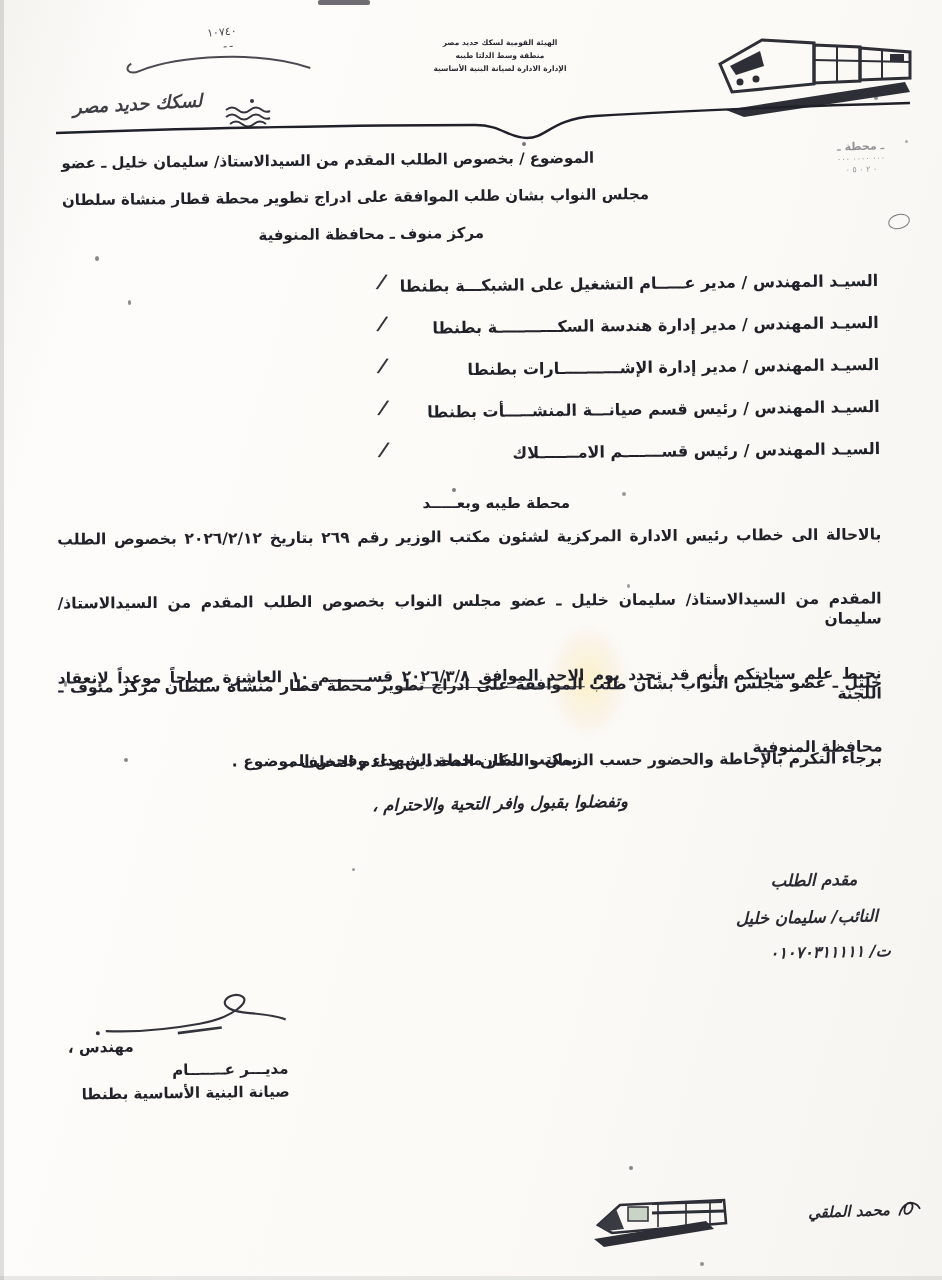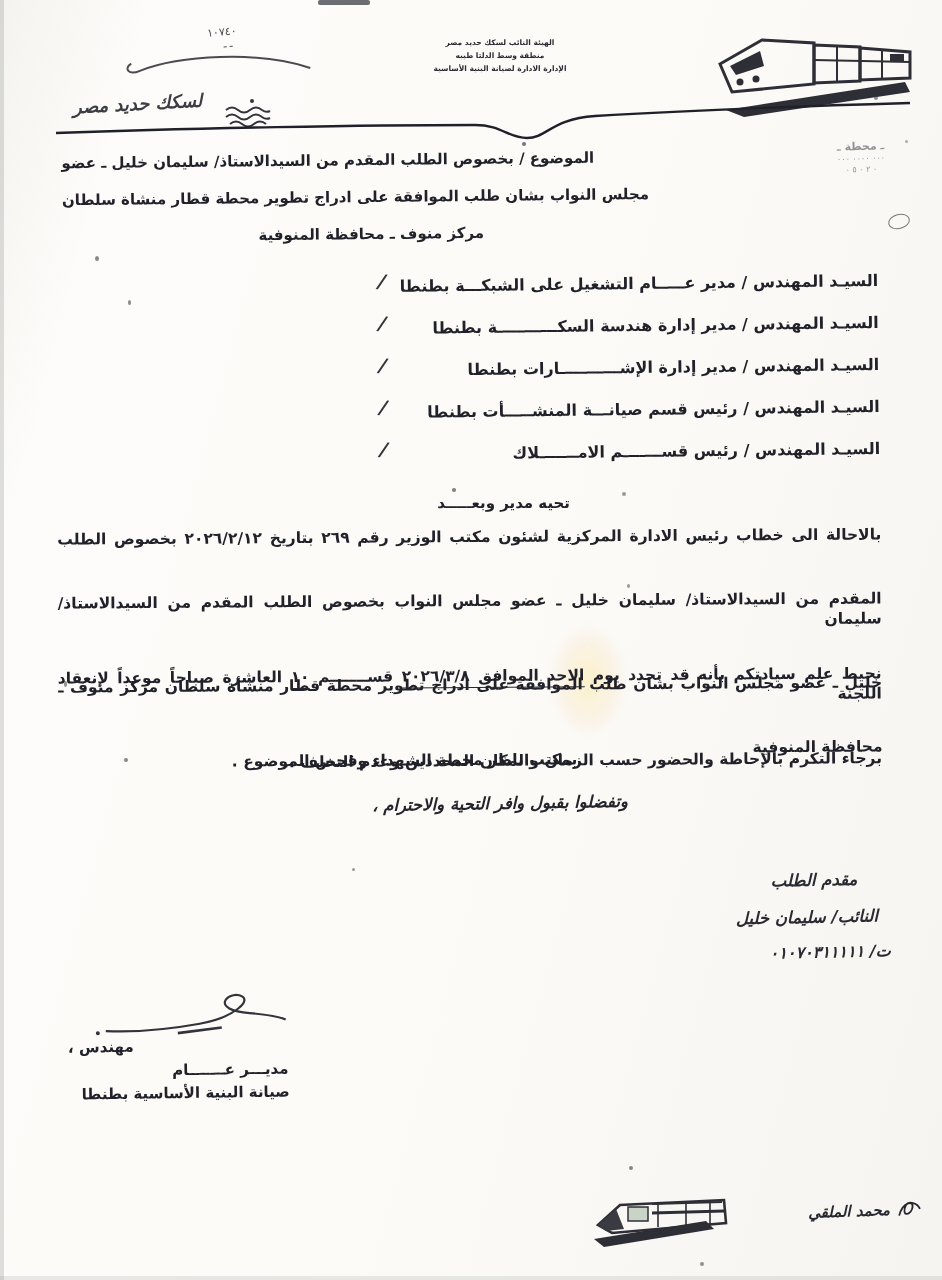--- a/index.html
+++ b/index.html
@@ -96,21 +96,21 @@
   </div>
 
   <svg class="abs wave" width="52" height="34" viewBox="0 0 52 34">
     <circle cx="30" cy="3" r="2" fill="#33333b"></circle>
     <path d="M4,12 q6,-5 12,0 q6,5 12,0 q6,-5 12,0 q4,3 8,1" fill="none" stroke="#33333b" stroke-width="2"></path>
     <path d="M4,19 q6,-5 12,0 q6,5 12,0 q6,-5 12,0 q4,3 8,1" fill="none" stroke="#33333b" stroke-width="2"></path>
     <path d="M8,26 q6,-5 12,0 q6,5 12,0 q6,-5 12,0" fill="none" stroke="#33333b" stroke-width="2"></path>
   </svg>
 
   <div class="abs org">
-    <div>الهيئة النائب لسكك حديد مصر</div>
+    <div>الهيئة القومية لسكك حديد مصر</div>
     <div>منطقة وسط الدلتا طيبه</div>
     <div>الإدارة الادارة لصيانة البنية الأساسية</div>
   </div>
 
   <svg class="abs" style="left:710px;top:20px;" width="215" height="100" viewBox="0 0 215 100">
     <path d="M16,90 L195,62 L200,72 L34,97 Z" fill="#2e2e36"></path>
     <path d="M10,44 L52,20 L104,23 L104,64 L22,72 Z" fill="none" stroke="#2e2e36" stroke-width="3"></path>
     <path d="M20,46 L50,31 L54,46 L26,55 Z" fill="#2e2e36"></path>
     <circle cx="30" cy="62" r="3.5" fill="#2e2e36"></circle>
     <circle cx="46" cy="59" r="3.5" fill="#2e2e36"></circle>
@@ -155,21 +155,21 @@
     <div class="rcpt">
       <span class="txt">السيـد المهندس / رئيس قسم صيانـــة المنشـــــأت بطنطا</span>
       <span class="tick">/</span>
     </div>
     <div class="rcpt">
       <span class="txt">السيـد المهندس / رئيس قســـــــم الامـــــــلاك</span>
       <span class="tick">/</span>
     </div>
   </div>
 
-  <div class="abs greeting">تحيه مدير وبعـــــد</div>
+  <div class="abs greeting">محطة طيبه وبعـــــد</div>
 
   <div class="abs para">
     <div class="ln jline">بالاحالة الى خطاب رئيس الادارة المركزية لشئون مكتب الوزير رقم ٢٦٩ بتاريخ ٢٠٢٦/٢/١٢ بخصوص الطلب</div>
     <div class="ln jline">المقدم من السيدالاستاذ/ سليمان خليل ـ عضو مجلس النواب بخصوص الطلب المقدم من السيدالاستاذ/ سليمان</div>
     <div class="ln jline">خليل ـ عضو مجلس النواب بشان طلب الموافقة على ادراج تطوير محطة قطار منشأة سلطان مركز منوف ـ</div>
     <div class="ln rline">محافظة المنوفية</div>
   </div>
 
   <div class="abs para p2">
     <div class="ln jline">

